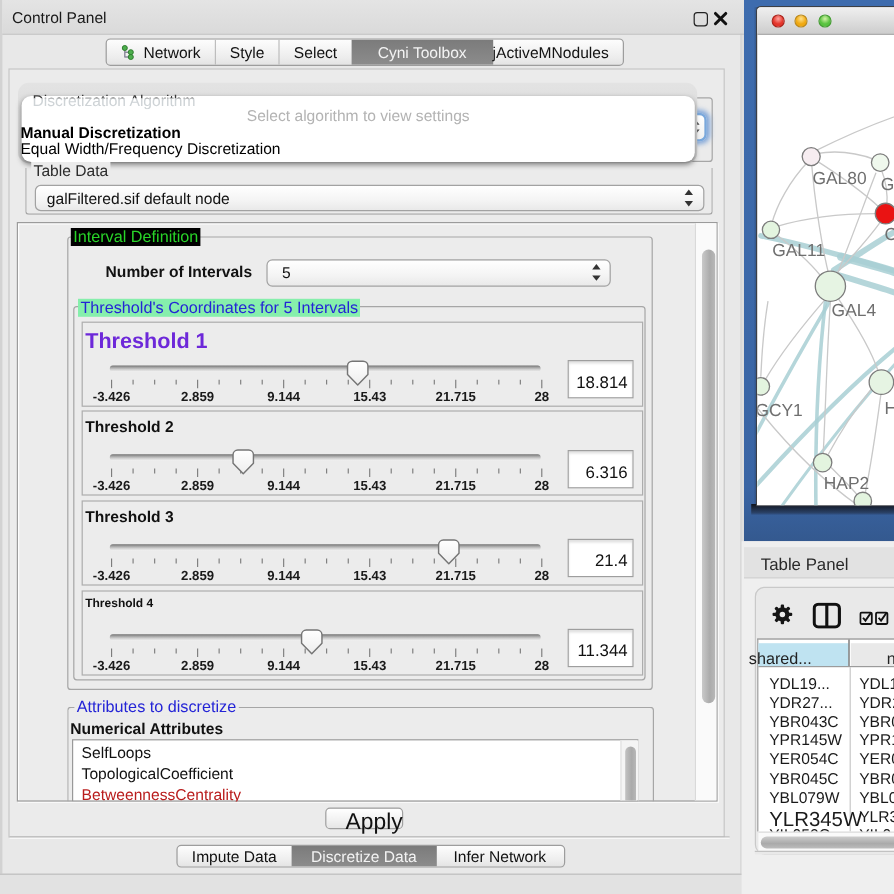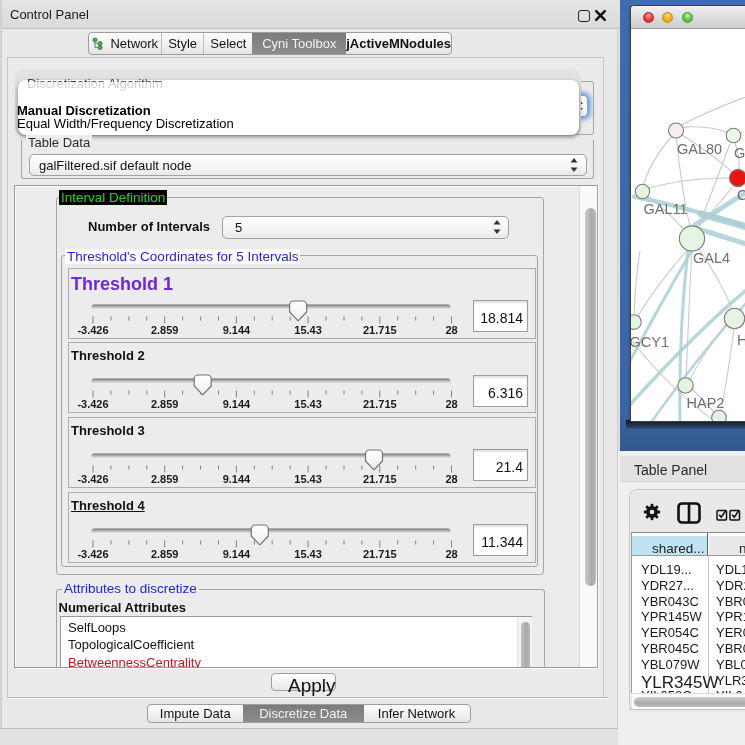--- a/index.html
+++ b/index.html
@@ -8,53 +8,54 @@
 .txt { position:absolute; white-space:nowrap; }
 </style></head><body>
 
 <div class="abs" style="left:0;top:0;width:618px;height:730px;background:#e8e8e8;border-right:1px solid #cfcfcf;border-left:2px solid #d2d2d2;">
 <div class="abs" style="left:0;top:0;width:618px;height:29px;background:linear-gradient(#e4e4e4,#dadada);border-bottom:1px solid #c2c2c2;"></div>
 <div class="txt" style="left:8px;top:7px;font-size:13px;color:#1a1a1a;">Control Panel</div>
 <div class="abs" style="left:576px;top:10px;width:12px;height:12px;border:1.8px solid #222;border-radius:3px;"></div>
 <svg class="abs" style="left:592px;top:9px;" width="13" height="13" viewBox="0 0 13 13">
       <path d="M2.2 2.2 L10.8 10.8 M10.8 2.2 L2.2 10.8" stroke="#111" stroke-width="2.5" stroke-linecap="round"></path>
     </svg>
-<div class="abs" style="left:86px;top:32px;width:364px;height:23px;border:1px solid #9d9d9d;border-radius:4px;background:linear-gradient(#fdfdfd,#ededed 70%,#e4e4e4);overflow:hidden;display:flex;">
+<div class="abs" style="left:86px;top:32px;width:432px;height:23px;border:1px solid #9d9d9d;border-radius:4px;background:linear-gradient(#fdfdfd,#ededed 70%,#e4e4e4);overflow:hidden;display:flex;">
 <div style="width:90.5px;height:21px;line-height:21px;text-align:center;font-size:13px;color:#111;">
 <svg width="12" height="14" viewBox="0 0 12 14" style="vertical-align:-2.5px;margin-right:3px;">
           <path d="M3 3 V11 M3 6.5 H8 M3 10.5 H8" stroke="#8a8a9a" stroke-width="1.2" fill="none"></path>
           <circle cx="3" cy="3" r="2.1" fill="#4cae4c" stroke="#2d7a2d" stroke-width="0.8"></circle>
           <circle cx="8" cy="6.5" r="2.1" fill="#4cae4c" stroke="#2d7a2d" stroke-width="0.8"></circle>
           <circle cx="8" cy="10.5" r="2.1" fill="#4cae4c" stroke="#2d7a2d" stroke-width="0.8"></circle>
         </svg>
 Network</div>
 <div style="width:53px;height:21px;line-height:21px;text-align:center;font-size:13px;color:#111;border-left:1px solid #bdbdbd;">
 Style</div>
 <div style="width:61.5px;height:21px;line-height:21px;text-align:center;font-size:13px;color:#111;border-left:1px solid #bdbdbd;">
 Select</div>
 <div style="width:118px;height:21px;line-height:21px;text-align:center;font-size:13px;background:linear-gradient(#7b7b7b,#8c8c8c);color:#f3f3f3;">
 Cyni Toolbox</div>
-<div style="width:109px;height:21px;line-height:21px;text-align:center;font-size:13px;color:#111;font-weight:bold;">
+<div style="width:109px;height:21px;line-height:21px;text-align:left;font-size:13px;color:#111;">
 jActiveMNodules</div>
 </div>
 <div class="abs" style="left:5px;top:57px;width:596.5px;height:641px;border:1px solid #c6c6c6;background:#ebebeb;"></div>
 <div class="abs" style="left:19px;top:81px;width:573px;height:54px;border:1px solid #a6a6a6;border-radius:3px;"></div>
 <div class="abs" style="left:24px;top:94px;width:563px;height:24px;border-radius:6px;background:linear-gradient(#fff,#f0f0f0);border:2px solid #7aa8dc;box-shadow:0 0 4px 2px rgba(90,140,210,.75);"></div>
 <svg class="abs" style="left:571px;top:98px;" width="12" height="16" viewBox="0 0 12 16">
       <path d="M6 1 L10 6 H2 Z" fill="#444"></path>
       <path d="M6 15 L2 10 H10 Z" fill="#444"></path>
     </svg>
 <div class="abs" style="left:13px;top:69px;width:566px;height:67px;border-radius:9px;background:linear-gradient(#e3e3e3,#d2d2d2);"></div>
 <div class="abs" style="left:16px;top:80px;width:561px;height:55px;border-radius:8px 8px 8px 8px;background:#ffffff;box-shadow:0 2px 4px rgba(40,40,40,.5);"></div>
 <div class="abs" style="left:0;top:76px;width:300px;height:6px;overflow:hidden;">
       <div class="txt" style="left:25px;top:0px;font-size:13px;color:#3a3a3a;">Discretization Algorithm</div>
     </div>
 <div class="abs" style="left:0;top:82px;width:300px;height:9px;overflow:hidden;">
       <div class="txt" style="left:25px;top:-6px;font-size:13px;color:#ced3d6;">Discretization Algorithm</div>
     </div>
+<div class="txt" style="left:16px;top:88.5px;width:561px;text-align:center;font-size:13px;color:#b3b3b3;">Select algorithm to view settings</div>
 <div class="txt" style="left:15px;top:102.5px;font-size:13px;font-weight:bold;color:#000;">Manual Discretization</div>
 <div class="txt" style="left:15px;top:116px;font-size:13px;color:#000;">Equal Width/Frequency Discretization</div>
 <div class="abs" style="left:19px;top:140px;width:573px;height:39px;border:1px solid #a6a6a6;border-top:none;border-radius:0 0 3px 3px;"></div>
 <div class="txt" style="left:24px;top:134.5px;font-size:13px;color:#2c2c2c;background:#ebebeb;padding:0 2px;">Table Data</div>
 <div class="abs" style="left:27px;top:154px;width:558px;height:22px;border:1px solid #a2a2a2;border-radius:5px;background:linear-gradient(#ffffff,#f4f4f4 60%,#e9e9e9);"></div>
 <div class="txt" style="left:37px;top:158px;font-size:13px;color:#111;">galFiltered.sif default node</div>
 <svg class="abs" style="left:567px;top:157px;" width="10" height="16" viewBox="0 0 10 16">
       <path d="M5 1 L8.5 5.5 H1.5 Z" fill="#333"></path>
       <path d="M5 15 L1.5 10.5 H8.5 Z" fill="#333"></path>
     </svg>
@@ -64,21 +65,21 @@
 <div class="abs" style="left:53.5px;top:196.5px;width:488.5px;height:378.5px;border:1px solid #a6a6a6;border-radius:3px;"></div>
 <div class="txt" style="left:57px;top:189.5px;font-size:13.5px;color:#28d428;background:#000000;padding:0 2px;">Interval Definition</div>
 <div class="txt" style="left:86px;top:219px;font-size:13px;font-weight:bold;color:#111;">Number of Intervals</div>
 <div class="abs" style="left:220px;top:215.5px;width:287px;height:23px;border:1px solid #a2a2a2;border-radius:5px;background:linear-gradient(#ffffff,#f4f4f4 60%,#e9e9e9);"></div>
 <div class="txt" style="left:233px;top:219.5px;font-size:13px;color:#111;">5</div>
 <svg class="abs" style="left:490px;top:219px;" width="10" height="16" viewBox="0 0 10 16">
       <path d="M5 1 L8.5 5.5 H1.5 Z" fill="#333"></path>
       <path d="M5 15 L1.5 10.5 H8.5 Z" fill="#333"></path>
     </svg>
 <div class="abs" style="left:58.5px;top:255.2px;width:477.5px;height:311.8px;border:1px solid #a6a6a6;border-radius:3px;"></div>
-<div class="txt" style="left:63px;top:248.5px;font-size:13.5px;color:#2424d6;background:#ffffff;padding:0 2px;">Threshold's Coordinates for 5 Intervals</div>
+<div class="txt" style="left:63px;top:248.5px;font-size:13.5px;color:#2424d6;background:#86efac;padding:0 2px;">Threshold's Coordinates for 5 Intervals</div>
 <div class="abs" style="left:66px;top:267.5px;width:467.5px;height:71px;border:1px solid #adadad;background:#ececec;"></div>
     <div class="txt" style="left:69px;top:273.5px;font-size:18px;font-weight:bold;color:#6d28d9;">Threshold 1</div>
     <svg class="abs" style="left:66px;top:267.5px;" width="400" height="71" viewBox="0 0 400 71">
       <defs>
         <linearGradient id="trkThreshold1" x1="0" y1="0" x2="0" y2="1">
           <stop offset="0" stop-color="#6f6f6f"></stop>
           <stop offset="0.3" stop-color="#a0a0a0"></stop>
           <stop offset="0.65" stop-color="#cfcfcf"></stop>
           <stop offset="1" stop-color="#efefef"></stop>
         </linearGradient>
@@ -147,21 +148,21 @@
       <text x="96.7" y="66" font-family="Liberation Sans" font-size="11" font-weight="bold" fill="#1a1a1a" text-anchor="middle">2.859</text>
       <text x="168.4" y="66" font-family="Liberation Sans" font-size="11" font-weight="bold" fill="#1a1a1a" text-anchor="middle">9.144</text>
       <text x="240.1" y="66" font-family="Liberation Sans" font-size="11" font-weight="bold" fill="#1a1a1a" text-anchor="middle">15.43</text>
       <text x="311.8" y="66" font-family="Liberation Sans" font-size="11" font-weight="bold" fill="#1a1a1a" text-anchor="middle">21.715</text>
       <text x="383.5" y="66" font-family="Liberation Sans" font-size="11" font-weight="bold" fill="#1a1a1a" text-anchor="middle">28</text>
       <path d="M297.5 44 V37 a4 4 0 0 1 4 -4 h9 a4 4 0 0 1 4 4 v7 l-8.5 8.8 z" fill="url(#thmThreshold3)" stroke="#757575" stroke-width="1.2" stroke-linejoin="round"></path>
     </svg>
     <div class="abs" style="left:470.5px;top:449.4px;width:55.5px;height:32px;background:#fff;border:1px solid #9e9e9e;box-shadow:inset 0 2px 2px rgba(0,0,0,.12);"></div>
     <div class="txt" style="left:470px;top:459.4px;width:51px;text-align:right;font-size:14px;color:#111;">21.4</div>
 <div class="abs" style="left:66px;top:491.6px;width:467.5px;height:71px;border:1px solid #adadad;background:#ececec;"></div>
-    <div class="txt" style="left:69px;top:497.6px;font-size:13px;font-weight:bold;color:#111;text-decoration:underline;">Threshold 4</div>
+    <div class="txt" style="left:69px;top:497.6px;font-size:10px;font-weight:bold;color:#111;">Threshold 4</div>
     <svg class="abs" style="left:66px;top:491.6px;" width="400" height="71" viewBox="0 0 400 71">
       <defs>
         <linearGradient id="trkThreshold4" x1="0" y1="0" x2="0" y2="1">
           <stop offset="0" stop-color="#6f6f6f"></stop>
           <stop offset="0.3" stop-color="#a0a0a0"></stop>
           <stop offset="0.65" stop-color="#cfcfcf"></stop>
           <stop offset="1" stop-color="#efefef"></stop>
         </linearGradient>
         <linearGradient id="thmThreshold4" x1="0" y1="0" x2="0" y2="1">
           <stop offset="0" stop-color="#ffffff"></stop>
@@ -287,21 +288,21 @@
   </svg>
 <svg class="abs" style="left:728.5px;top:508.5px;" width="12" height="12" viewBox="0 0 12 12">
     <rect x="1" y="1.5" width="9.5" height="9.5" rx="1" fill="none" stroke="#111" stroke-width="1.5"></rect>
     <path d="M3.2 5.8 L5.2 8.2 L9.8 1.6" fill="none" stroke="#111" stroke-width="1.6"></path>
   </svg>
 <div class="abs" style="left:630.5px;top:531.5px;width:114.5px;height:161.5px;background:#fff;border-left:1px solid #9b9b9b;border-top:1px solid #8a8a8a;"></div>
 <div class="abs" style="left:631.5px;top:535.5px;width:75.5px;height:19px;background:#bfe3f1;"></div>
 <div class="abs" style="left:708.5px;top:535.5px;width:36.5px;height:19px;background:#e9e9e9;"></div>
 <div class="abs" style="left:631.5px;top:554.5px;width:113.5px;height:1px;background:#9b9b9b;"></div>
 <div class="abs" style="left:707.1px;top:532.5px;width:1.4px;height:22.5px;background:#5e5e5e;"></div>
-<div class="txt" style="left:652px;top:541px;font-size:13.5px;color:#222;">shared...</div>
+<div class="txt" style="left:624px;top:541px;font-size:13.5px;color:#222;">shared...</div>
 <div class="txt" style="left:739px;top:541px;font-size:13.5px;color:#222;">nam</div>
 <div class="abs" style="left:707.5px;top:555.5px;width:1px;height:137.5px;background:#c8c8c8;"></div>
 <div class="txt" style="left:641px;top:562.0px;font-size:13px;color:#1a1a1a;">YDL19...</div>
 <div class="txt" style="left:716px;top:562.0px;font-size:13px;color:#1a1a1a;">YDL1</div>
 <div class="txt" style="left:641px;top:577.8px;font-size:13px;color:#1a1a1a;">YDR27...</div>
 <div class="txt" style="left:716px;top:577.8px;font-size:13px;color:#1a1a1a;">YDR2</div>
 <div class="txt" style="left:641px;top:593.6px;font-size:13px;color:#1a1a1a;">YBR043C</div>
 <div class="txt" style="left:716px;top:593.6px;font-size:13px;color:#1a1a1a;">YBR0</div>
 <div class="txt" style="left:641px;top:609.4px;font-size:13px;color:#1a1a1a;">YPR145W</div>
 <div class="txt" style="left:716px;top:609.4px;font-size:13px;color:#1a1a1a;">YPR1</div>

